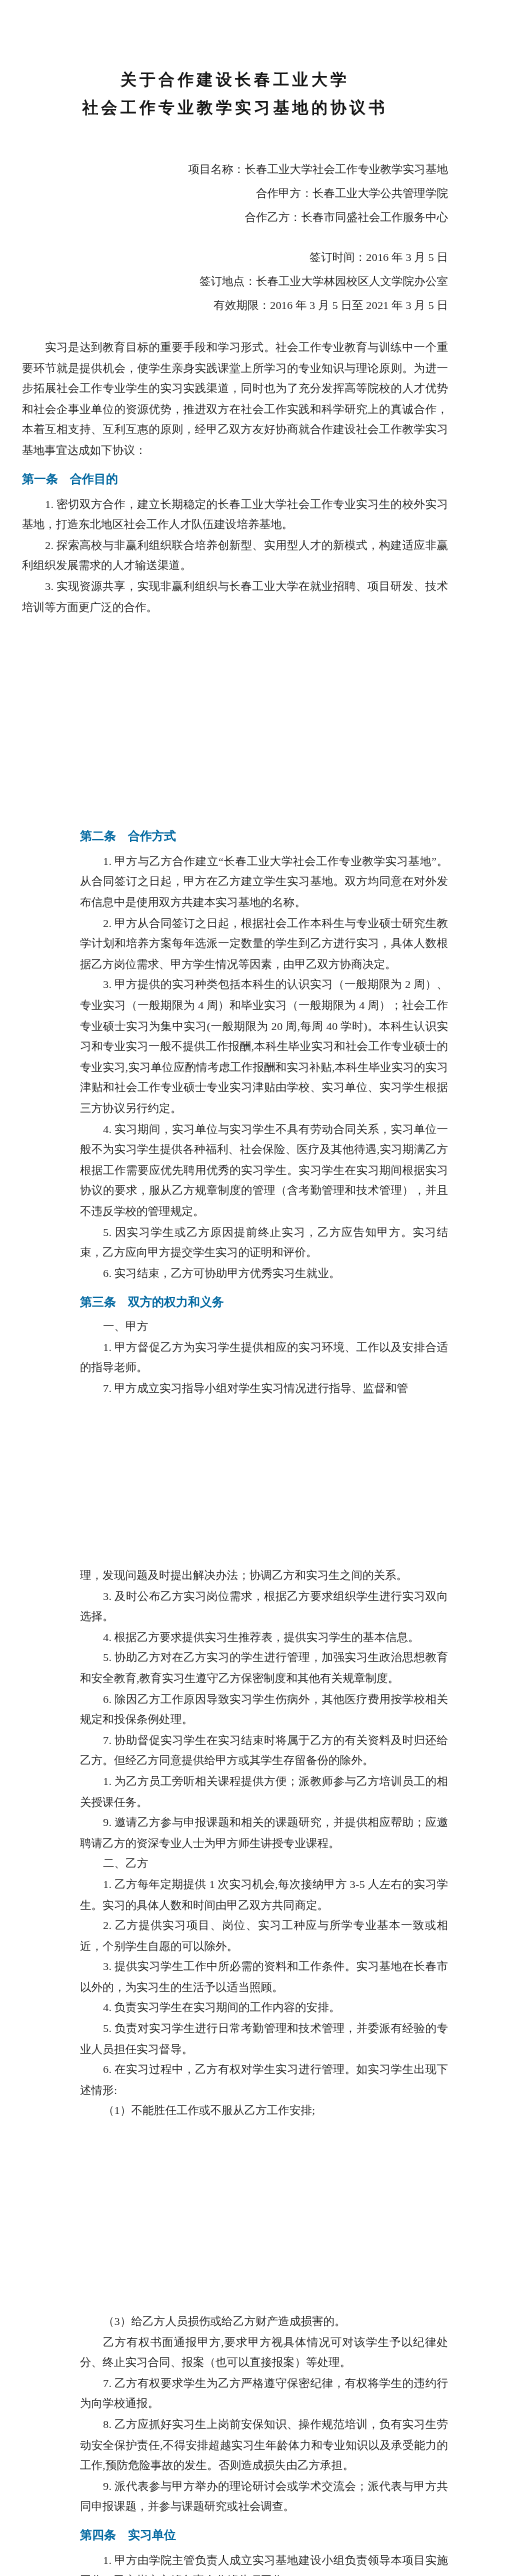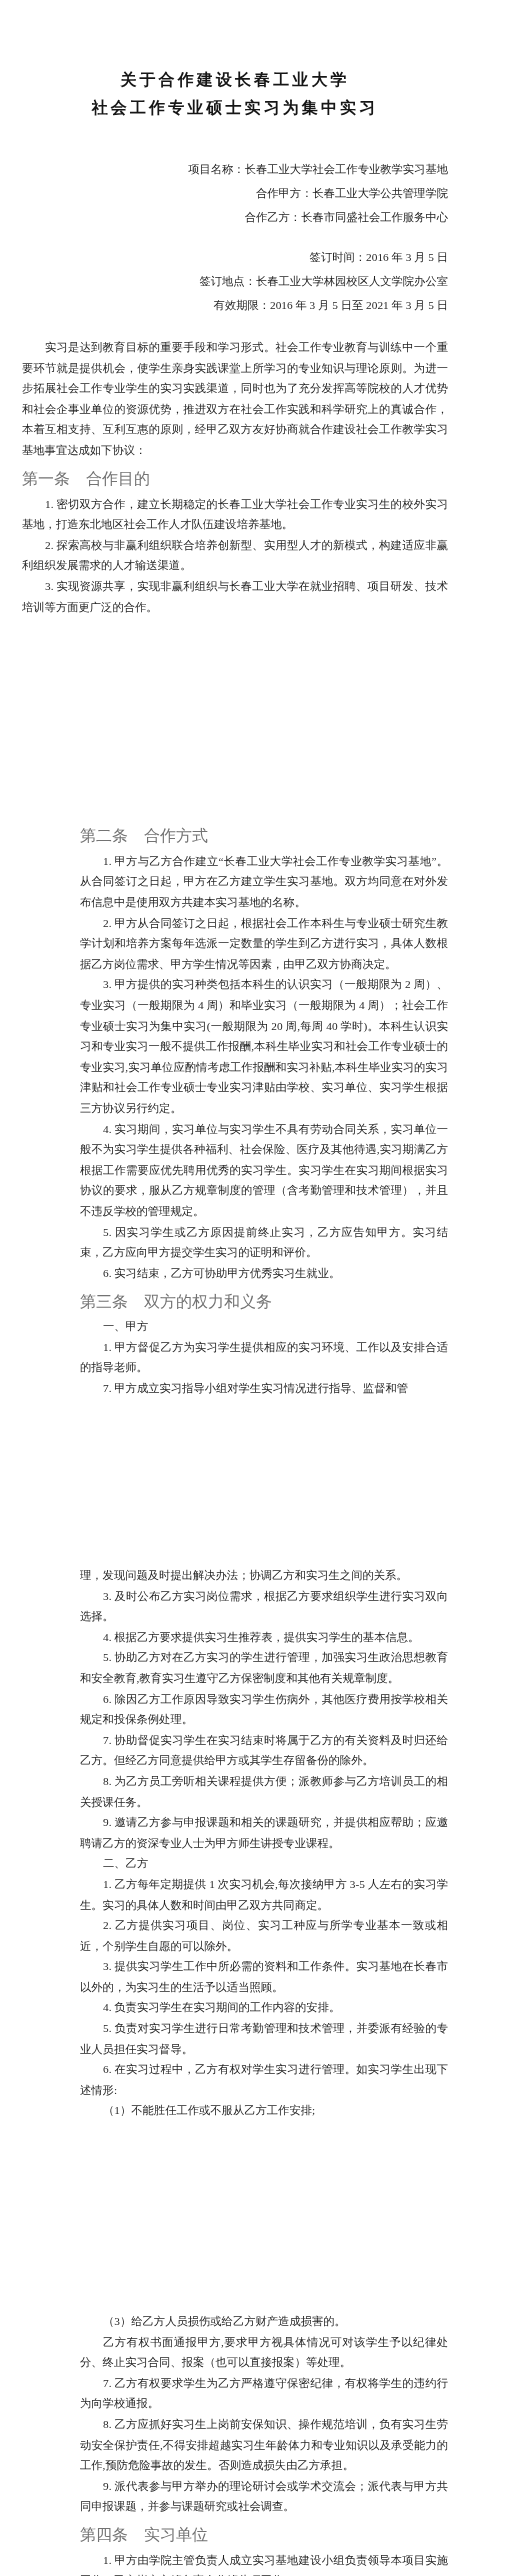--- a/index.html
+++ b/index.html
@@ -5,33 +5,33 @@
   html,body{margin:0;padding:0;background:#ffffff;}
   body{width:528px;font-family:"Liberation Serif","DejaVu Serif",serif;color:#1f1f1f;}
   #doc{width:528px;}
   .page{position:relative;width:528px;box-sizing:border-box;padding:72px 80px 0 80px;overflow:hidden;background:#ffffff;}
   .page.first{padding-top:66px;padding-left:22px;}
   .pg-h1448{height:746px;}
   .pg-h1449{height:747px;}
   .blk{margin:0;}
   .title{font-family:"Liberation Sans","DejaVu Sans",sans-serif;font-weight:bold;font-size:16px;line-height:28px;text-align:center;letter-spacing:3.1px;color:#161616;}
   .info{font-size:11.3px;line-height:24px;text-align:right;}
-  .h{font-family:"Liberation Sans","DejaVu Sans",sans-serif;font-weight:normal;font-size:16px;line-height:20.6px;margin:8.2px 0 4.1px 0;color:#737373;}
+  .h{font-family:"Liberation Sans","DejaVu Sans",sans-serif;font-weight:bold;font-size:12px;line-height:20.6px;margin:8.2px 0 4.1px 0;color:#0369a1;}
   .p{font-size:11.3px;line-height:20.6px;text-align:justify;text-indent:23px;}
   .cont{font-size:11.3px;line-height:20.6px;text-align:justify;text-indent:0;}
   .sub{font-size:11.3px;line-height:20.6px;text-indent:23px;}
   .sp{width:100%;}
 </style>
 </head>
 <body>
 
 <div id="doc">
     <div class="page pg-h1448 first">
       <div class="blk title">关于合作建设长春工业大学</div>
-      <div class="blk title">社会工作专业硕士实习为集中实习</div>
+      <div class="blk title">社会工作专业教学实习基地的协议书</div>
       <div class="blk sp" style="height: 35px;"></div>
       <div class="blk info">项目名称：长春工业大学社会工作专业教学实习基地</div>
       <div class="blk info">合作甲方：长春工业大学公共管理学院</div>
       <div class="blk info">合作乙方：长春市同盛社会工作服务中心</div>
       <div class="blk sp" style="height: 15.5px;"></div>
       <div class="blk info">签订时间：2016 年 3 月 5 日</div>
       <div class="blk info">签订地点：长春工业大学林园校区人文学院办公室</div>
       <div class="blk info">有效期限：2016 年 3 月 5 日至 2021 年 3 月 5 日</div>
       <div class="blk sp" style="height: 20.6px;"></div>
       <div class="blk p">实习是达到教育目标的重要手段和学习形式。社会工作专业教育与训练中一个重要环节就是提供机会，使学生亲身实践课堂上所学习的专业知识与理论原则。为进一步拓展社会工作专业学生的实习实践渠道，同时也为了充分发挥高等院校的人才优势和社会企事业单位的资源优势，推进双方在社会工作实践和科学研究上的真诚合作，本着互相支持、互利互惠的原则，经甲乙双方友好协商就合作建设社会工作教学实习基地事宜达成如下协议：</div>
@@ -53,21 +53,21 @@
       <div class="blk p">1. 甲方督促乙方为实习学生提供相应的实习环境、工作以及安排合适的指导老师。</div>
       <div class="blk p">7. 甲方成立实习指导小组对学生实习情况进行指导、监督和管</div>
     </div>
     <div class="page pg-h1448">
       <div class="blk cont">理，发现问题及时提出解决办法；协调乙方和实习生之间的关系。</div>
       <div class="blk p">3. 及时公布乙方实习岗位需求，根据乙方要求组织学生进行实习双向选择。</div>
       <div class="blk p">4. 根据乙方要求提供实习生推荐表，提供实习学生的基本信息。</div>
       <div class="blk p">5. 协助乙方对在乙方实习的学生进行管理，加强实习生政治思想教育和安全教育,教育实习生遵守乙方保密制度和其他有关规章制度。</div>
       <div class="blk p">6. 除因乙方工作原因导致实习学生伤病外，其他医疗费用按学校相关规定和投保条例处理。</div>
       <div class="blk p">7. 协助督促实习学生在实习结束时将属于乙方的有关资料及时归还给乙方。但经乙方同意提供给甲方或其学生存留备份的除外。</div>
-      <div class="blk p">8. 为乙方员工旁听相关课程提供方便；派教师参与乙方培训员工的相关授课任务。</div>
+      <div class="blk p">1. 为乙方员工旁听相关课程提供方便；派教师参与乙方培训员工的相关授课任务。</div>
       <div class="blk p">9. 邀请乙方参与申报课题和相关的课题研究，并提供相应帮助；应邀聘请乙方的资深专业人士为甲方师生讲授专业课程。</div>
       <div class="blk sub">二、乙方</div>
       <div class="blk p">1. 乙方每年定期提供 1 次实习机会,每次接纳甲方 3-5 人左右的实习学生。实习的具体人数和时间由甲乙双方共同商定。</div>
       <div class="blk p">2. 乙方提供实习项目、岗位、实习工种应与所学专业基本一致或相近，个别学生自愿的可以除外。</div>
       <div class="blk p">3. 提供实习学生工作中所必需的资料和工作条件。实习基地在长春市以外的，为实习生的生活予以适当照顾。</div>
       <div class="blk p">4. 负责实习学生在实习期间的工作内容的安排。</div>
       <div class="blk p">5. 负责对实习学生进行日常考勤管理和技术管理，并委派有经验的专业人员担任实习督导。</div>
       <div class="blk p">6. 在实习过程中，乙方有权对学生实习进行管理。如实习学生出现下述情形:</div>
       <div class="blk p">（1）不能胜任工作或不服从乙方工作安排;</div>
     </div>

